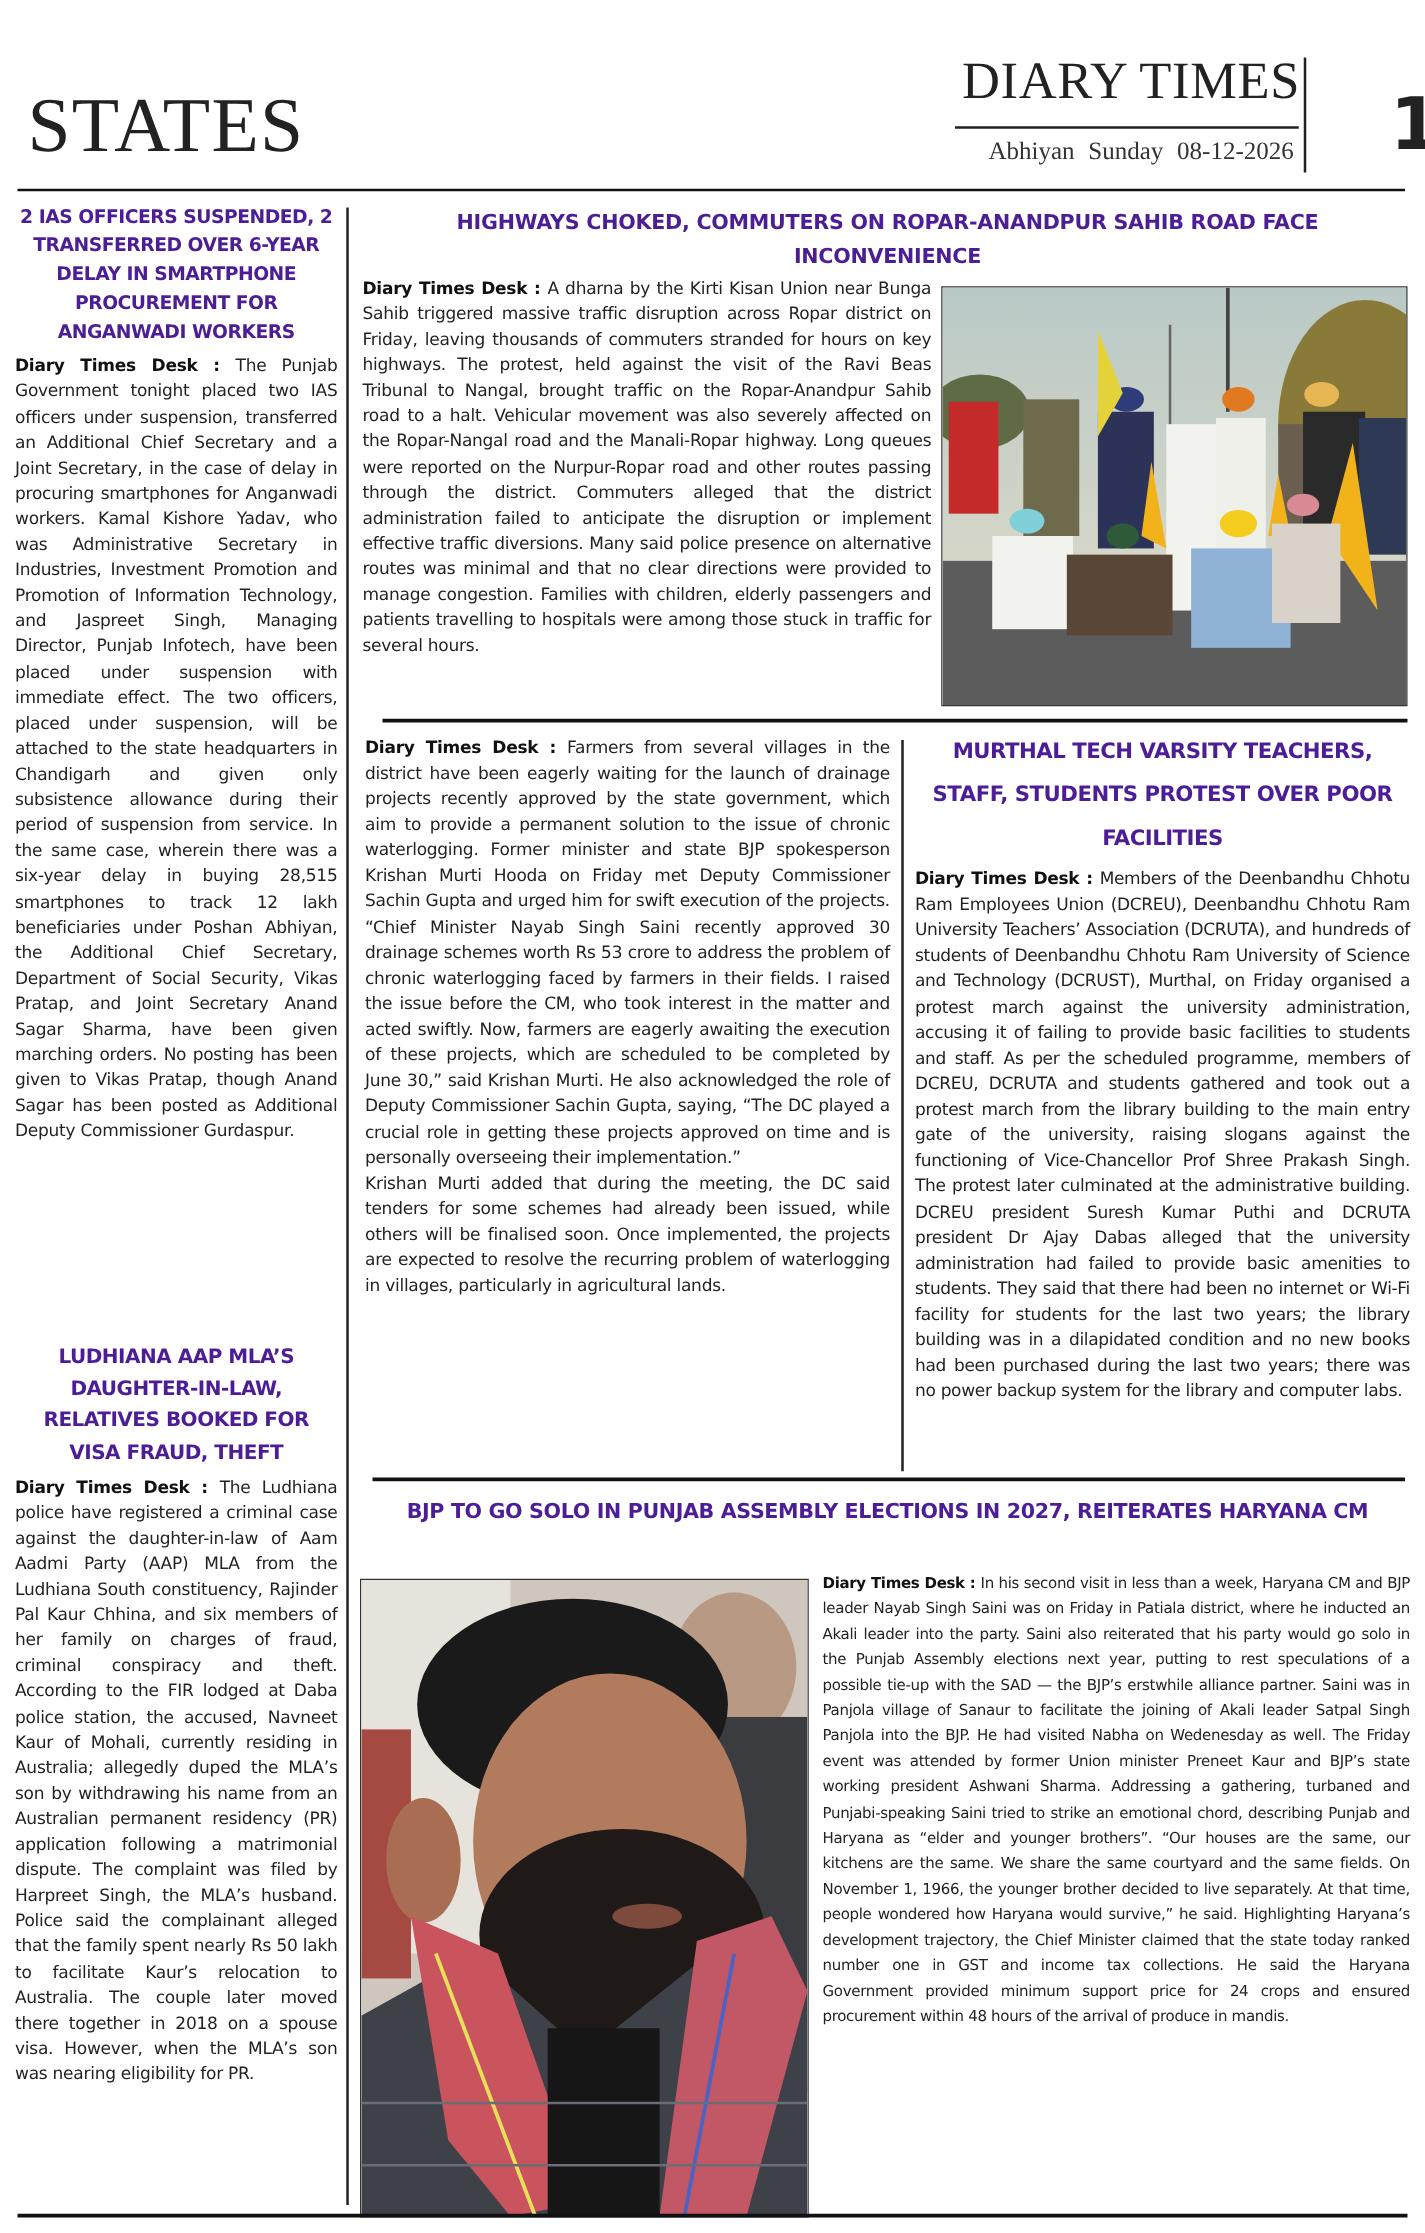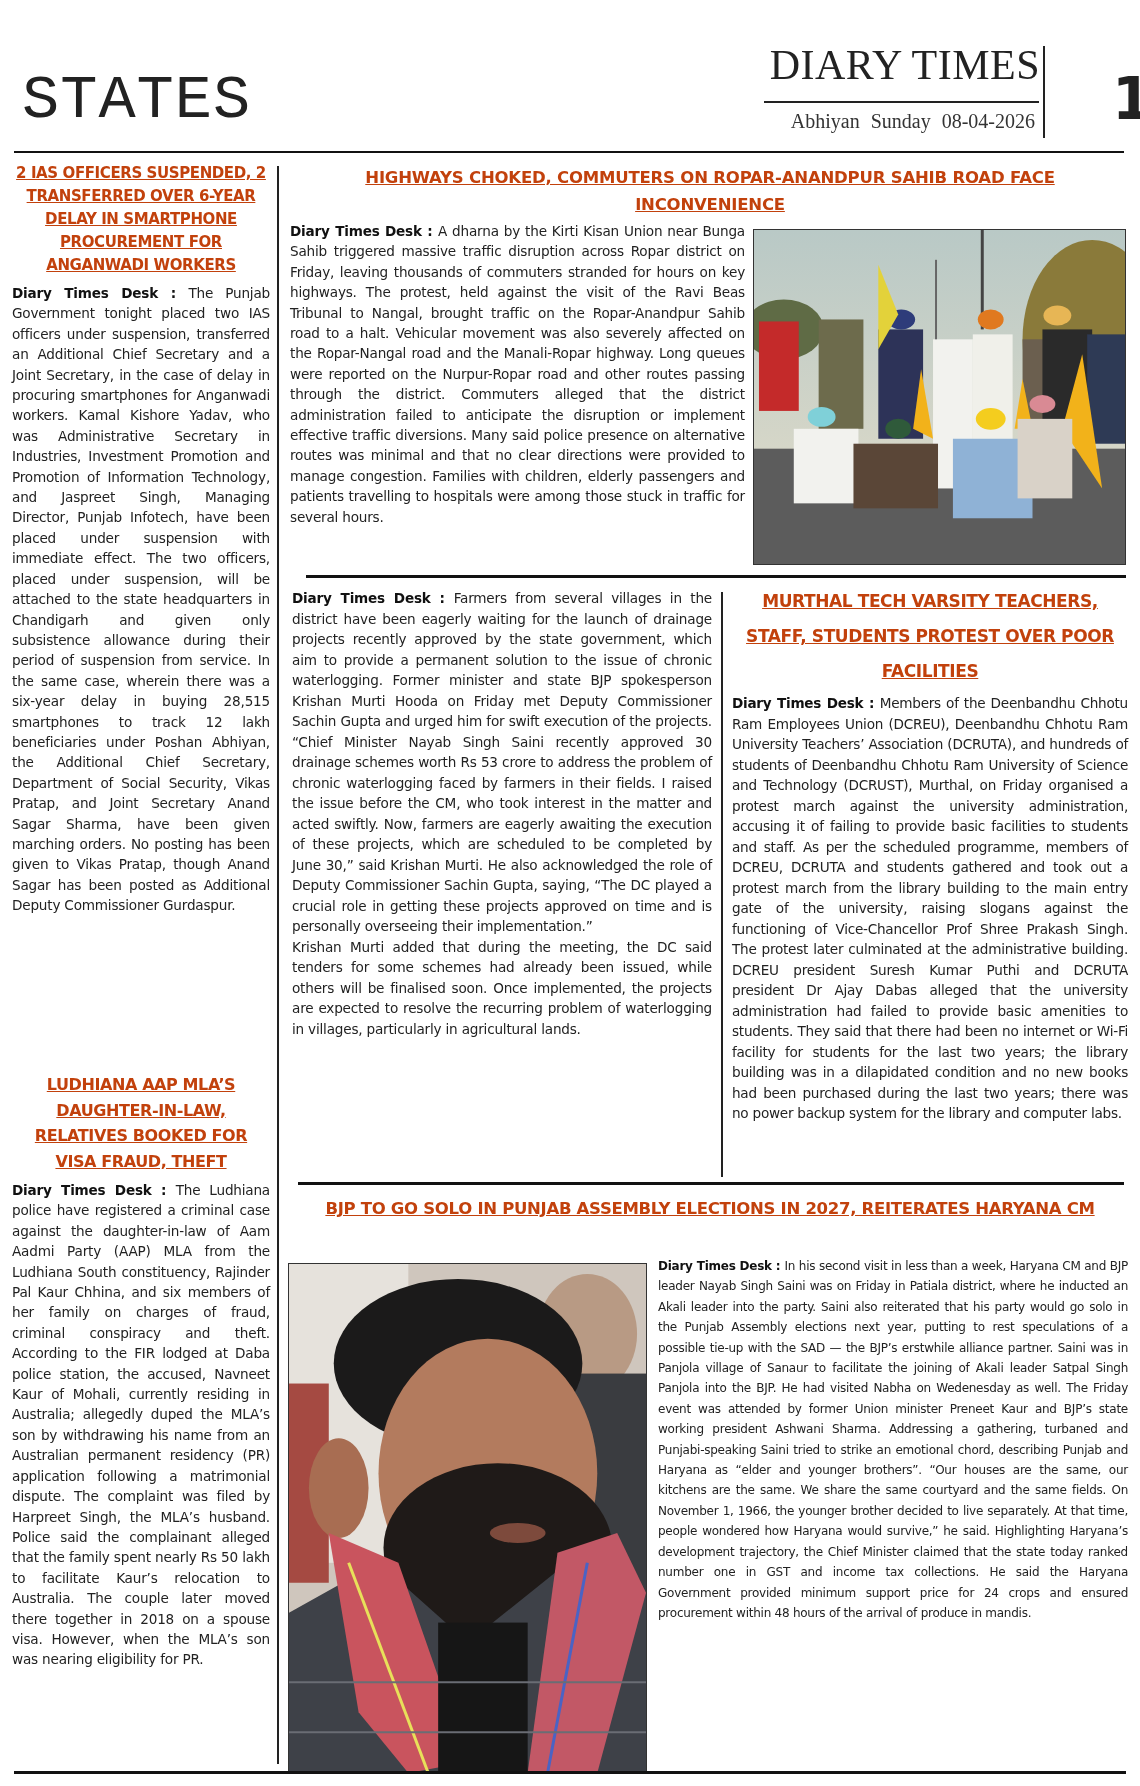--- a/index.html
+++ b/index.html
@@ -1,21 +1,21 @@
 <!DOCTYPE html>
 <html><head>
 <meta charset="utf-8">
 <style>
   * { box-sizing: border-box; margin: 0; padding: 0; }
   html, body { width: 1140px; height: 1786px; background: #ffffff; overflow: hidden; }
   body { position: relative; font-family: "DejaVu Sans", sans-serif; color: #1a1a1a; }
 
   .section-title {
     position: absolute; left: 22px; top: 70px;
-    font-family: Liberation Mono, monospace;
+    font-family: Liberation Serif, serif;
     font-size: 62px; letter-spacing: 1px; color: #222; line-height: 1;
   }
   .masthead {
     position: absolute; left: 740px; top: 44px; width: 300px; text-align: right;
     font-family: "Liberation Serif", "DejaVu Serif", serif;
     font-size: 42px; letter-spacing: 0.5px; color: #222; line-height: 1;
   }
   .masthead-rule { position: absolute; left: 764px; top: 101px; width: 275px; height: 2px; background: #222; }
   .dateline {
     position: absolute; left: 745px; top: 110px; width: 290px; text-align: right;
@@ -29,21 +29,21 @@
     font-size: 58px; color: #222; letter-spacing: -3px; line-height: 1;
   }
   .header-rule { position: absolute; left: 14px; top: 151px; width: 1110px; height: 2px; background: #111; }
 
   .col-rule-v { position: absolute; width: 2px; background: #222; }
   .h-rule { position: absolute; height: 3px; background: #111; }
 
   .article { position: absolute; }
   .headline {
     font-family: "DejaVu Sans", sans-serif; font-weight: bold;
-    text-align: center; color: #c2410c; letter-spacing: -0.4px; text-decoration: underline;
+    text-align: center; color: #4c1d95; letter-spacing: -0.4px;
   }
   .body-text {
     font-family: "DejaVu Sans", sans-serif; color: #222;
     text-align: justify; text-align-last: left;
   }
   .byline { font-weight: bold; color: #111; }
 
   
   #a1 { left: 12px; top: 162px; width: 258px; }
   #a1 .headline { font-size: 15px; line-height: 23px; }
@@ -80,21 +80,21 @@
 </style>
 </head>
 <body>
 
 <div class="section-title">STATES</div>
 <div class="masthead">DIARY TIMES</div>
 <div class="masthead-rule"></div>
 <div class="dateline">
   <span>Abhiyan</span>
   <span>Sunday</span>
-  <span>08-04-2026</span>
+  <span>08-12-2026</span>
 </div>
 <div class="page-divider"></div>
 <div class="page-number">11</div>
 <div class="header-rule"></div>
 
 <div class="col-rule-v" style="left:277px; top:166px; height:1598px;"></div>
 <div class="col-rule-v" style="left:721px; top:592px; height:585px;"></div>
 
 <div class="h-rule" style="left:306px; top:575px; width:820px;"></div>
 <div class="h-rule" style="left:298px; top:1182px; width:826px;"></div>

